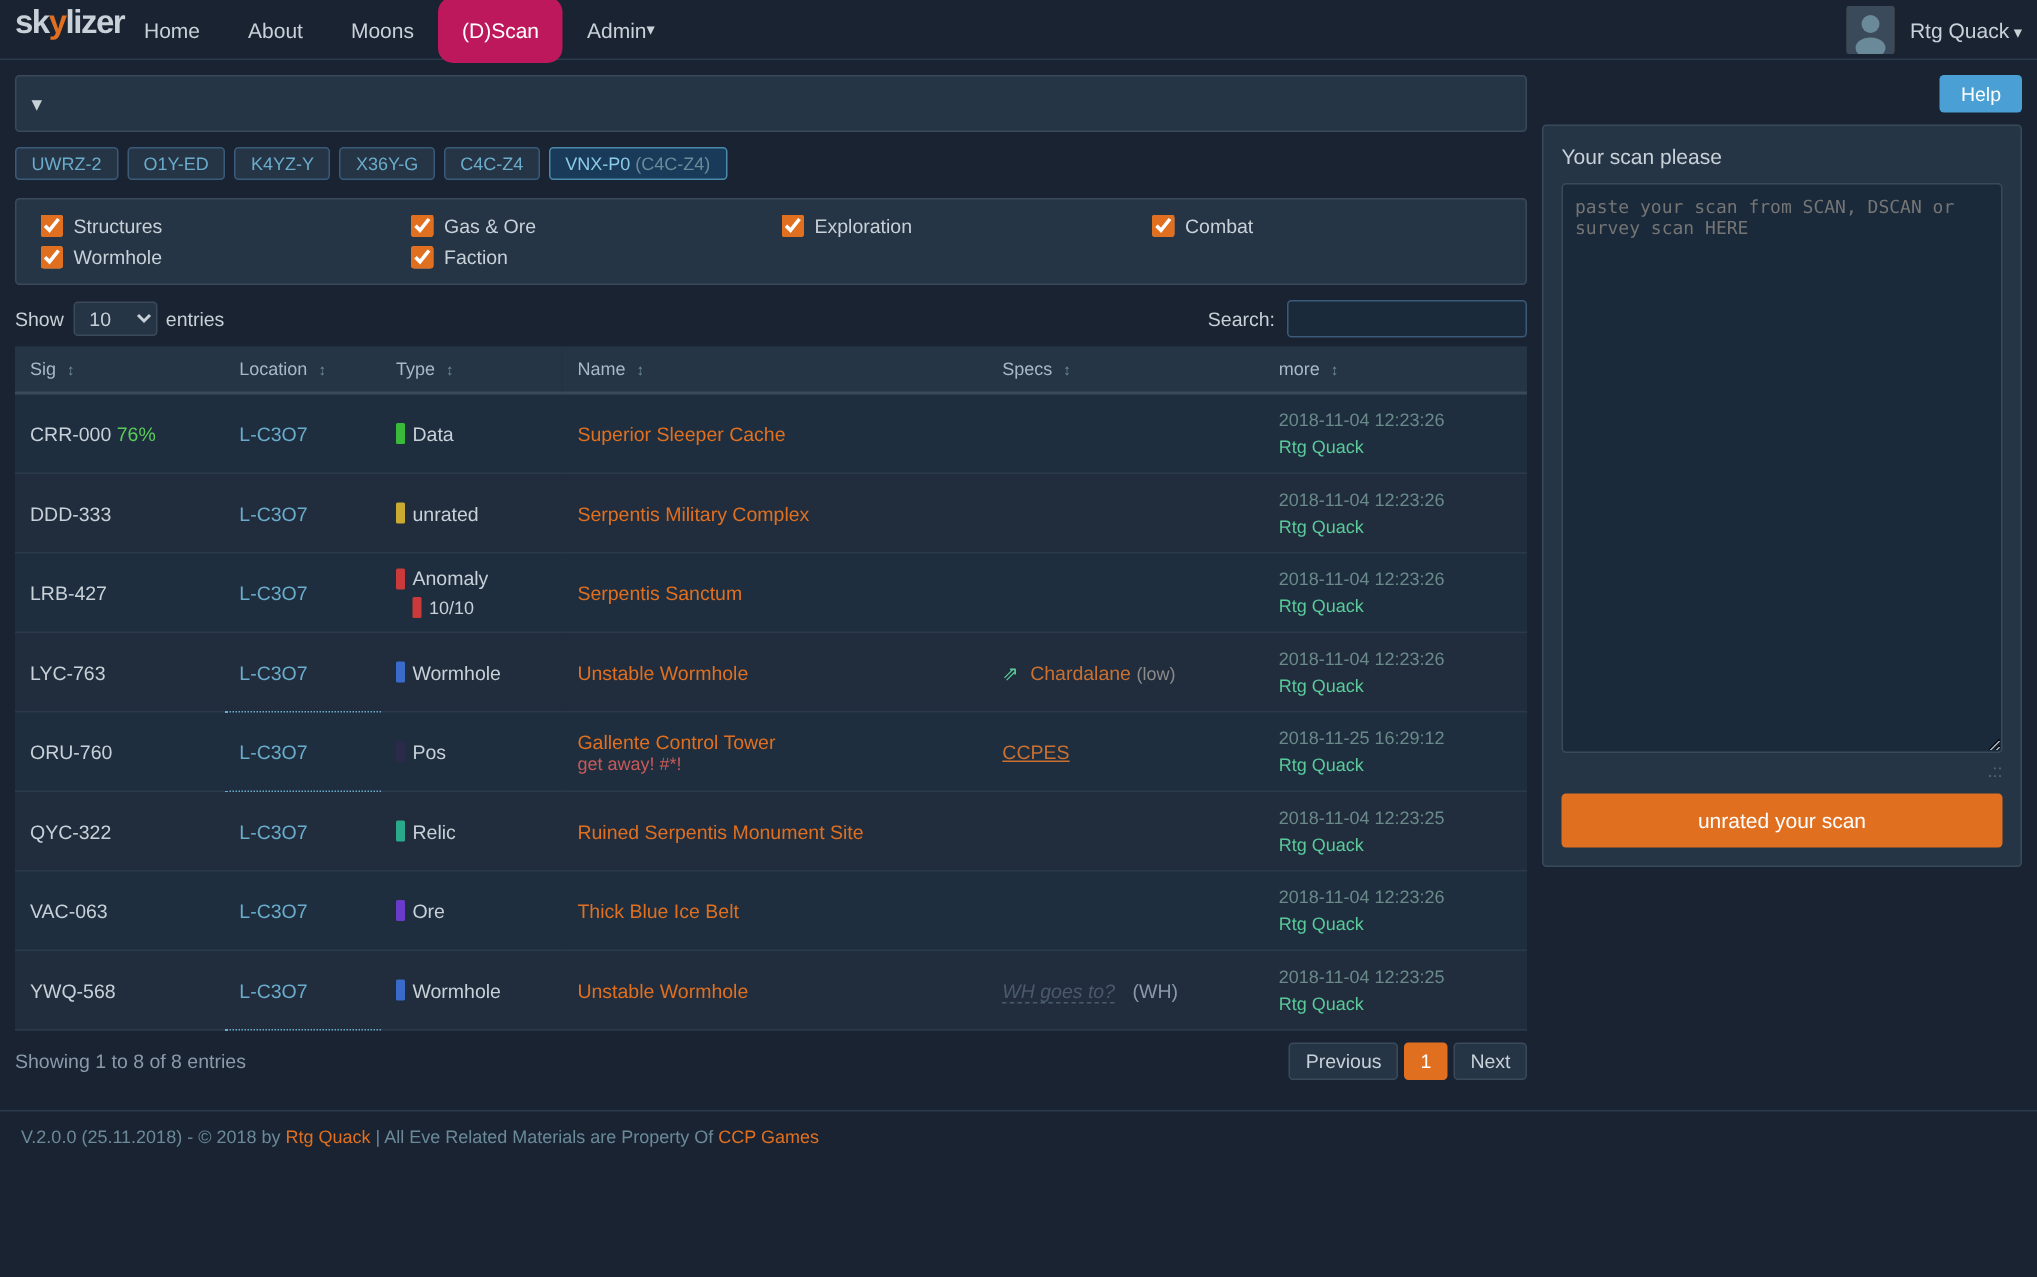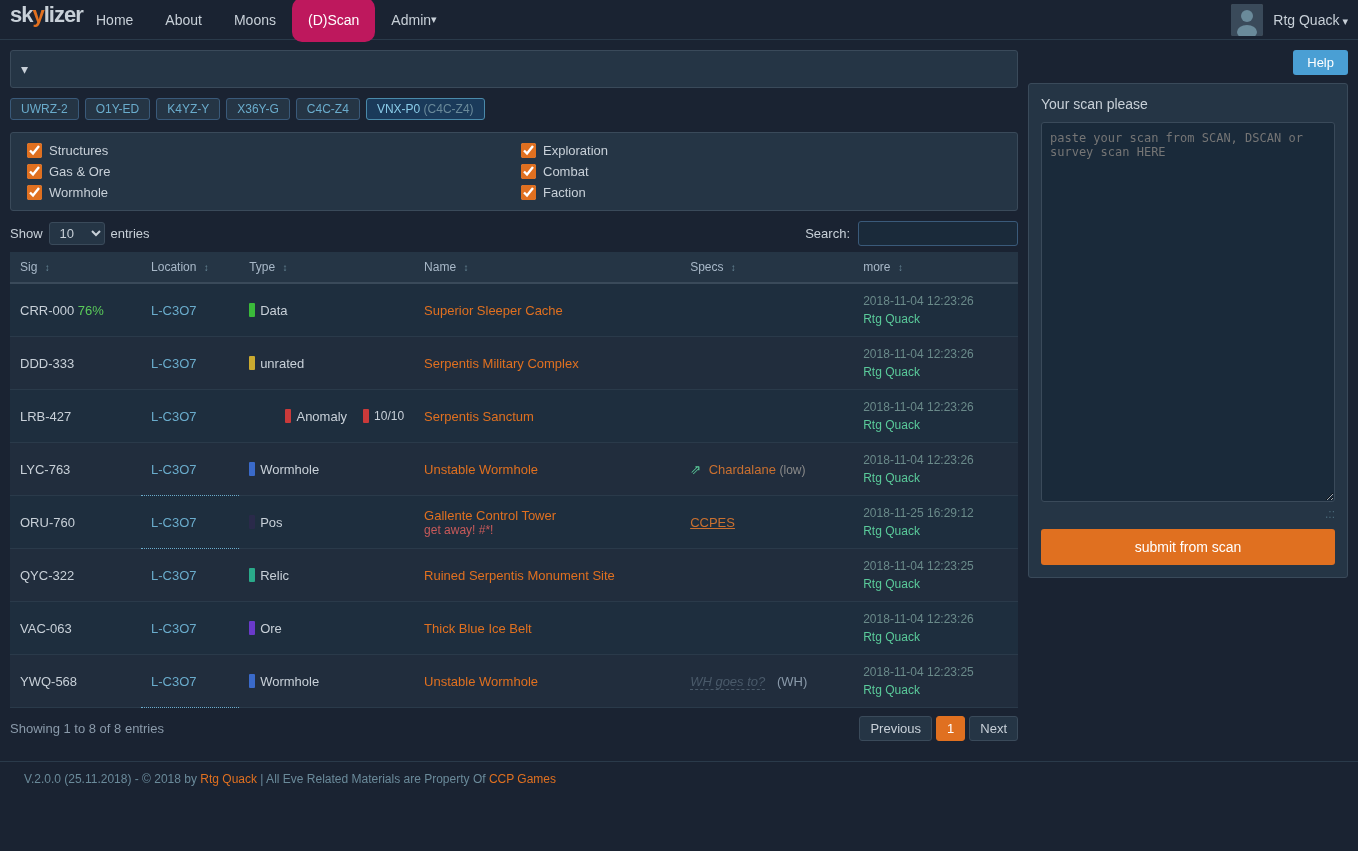--- a/index.html
+++ b/index.html
@@ -39,21 +39,21 @@
     .related-systems { display: flex; flex-wrap: wrap; gap: 6px; margin-bottom: 12px; }
     .sys-badge { background: #253545; border: 1px solid #3a5a7a; color: #6aaccc; padding: 3px 10px; border-radius: 3px; font-size: 12px; cursor: pointer; }
     .sys-badge.highlight { background: #1a3a5a; color: #8acce8; border-color: #4a8aaa; }
 
     
     .show-what-panel { background: #253545; border: 1px solid #3a4a5a; border-radius: 3px; padding: 10px 16px; margin-bottom: 10px; }
     .show-what-header { display: flex; align-items: center; gap: 10px; margin-bottom: 10px; }
     .show-what-title { font-size: 15px; color: #c8d0d8; font-weight: bold; margin-right: 10px; }
     .show-link { color: #6aaccc; font-size: 13px; cursor: pointer; text-decoration: none; }
     .show-divider { color: #6a8a9a; }
-    .checkboxes-grid { display: grid; grid-template-columns: 1fr 1fr; gap: 6px 14px; }
+    .checkboxes-grid { display: grid; grid-template-columns: 1fr 1fr 1fr 1fr; gap: 6px 14px; }
     .checkbox-item { display: flex; align-items: center; gap: 7px; }
     .checkbox-item input[type=checkbox] { accent-color: #e07020; width: 15px; height: 15px; cursor: pointer; }
     .checkbox-label { color: #c8d0d8; font-size: 13px; }
 
     
     .table-controls { display: flex; align-items: center; justify-content: space-between; margin-bottom: 6px; }
     .show-entries { display: flex; align-items: center; gap: 6px; color: #c8d0d8; }
     .entries-select { background: #253545; border: 1px solid #3a4a5a; color: #c8d0d8; padding: 2px 6px; border-radius: 3px; font-size: 13px; cursor: pointer; }
     .search-area { display: flex; align-items: center; gap: 8px; }
     .search-label { color: #c8d0d8; }
@@ -104,21 +104,21 @@
     .page-btn:disabled { color: #4a5a6a; cursor: default; }
 
     
     .scan-panel { background: #253545; border: 1px solid #3a4a5a; border-radius: 3px; padding: 12px; }
     .scan-title { color: #c8d0d8; font-size: 14px; margin-bottom: 10px; }
     .scan-textarea { background: #1a2a3a; border: 1px solid #3a4a5a; color: #6a8a9a; width: 100%; height: 380px; padding: 8px; font-size: 12px; font-family: monospace; resize: vertical; border-radius: 3px; }
     .scan-resize-handle { text-align: right; color: #4a6a7a; font-size: 12px; padding: 2px 0; }
     .submit-scan-btn { background: #e07020; color: #fff; border: none; width: 100%; padding: 10px; font-size: 14px; cursor: pointer; border-radius: 3px; margin-top: 6px; }
 
     
-    .page-footer { padding: 10px 24px; color: #6a8a9a; font-size: 12px; border-top: 1px solid #2a3a4a; margin-top: 10px; }
+    .page-footer { padding: 10px 14px; color: #6a8a9a; font-size: 12px; border-top: 1px solid #2a3a4a; margin-top: 10px; }
     .page-footer a { color: #e07020; text-decoration: none; }
   </style>
 </head>
 <body>
 
 <nav class="navbar">
   <div class="navbar-brand">
     <div class="brand-logo">
       <span class="brand-logo-text">
         sk<span style="color:#e07020">y</span>lizer
@@ -162,25 +162,25 @@
     </div>
 
     <div class="show-what-panel">
       <div class="checkboxes-grid">
         <div class="checkbox-item">
           <input type="checkbox" checked="" style="">
           <label class="checkbox-label">Structures</label>
         </div>
         <div class="checkbox-item">
           <input type="checkbox" checked="" style="">
+          <label class="checkbox-label">Gas &amp; Ore</label>
+        </div>
+        <div class="checkbox-item">
+          <input type="checkbox" checked="" style="">
           <label class="checkbox-label">Exploration</label>
-        </div>
-        <div class="checkbox-item">
-          <input type="checkbox" checked="" style="">
-          <label class="checkbox-label">Gas &amp; Ore</label>
         </div>
         <div class="checkbox-item">
           <input type="checkbox" checked="" style="">
           <label class="checkbox-label">Combat</label>
         </div>
         <div class="checkbox-item">
           <input type="checkbox" checked="" style="">
           <label class="checkbox-label">Wormhole</label>
         </div>
         <div class="checkbox-item">
@@ -251,21 +251,21 @@
           <td class="specs-cell"></td>
           <td class="more-cell">2018-11-04 12:23:26<br><span class="more-user">Rtg Quack</span></td>
         </tr>
 
         <tr>
           <td class="sig-cell">
             <span class="sig-id">LRB-427</span>
           </td>
           <td class="location-cell">L-C3O7</td>
           <td>
-            <div class="type-cell" style="flex-direction:row; align-items:flex-start;justify-content:flex-end;">
+            <div class="type-cell" style="flex-direction:column; align-items:flex-start;justify-content:flex-end;">
               <div style="display:flex;align-items:center;gap:5px;">
                   <span class="type-dot dot-red"></span>
                   <span>Anomaly</span>
                 </div>
               <div style="display:flex;align-items:center;gap:5px;padding-left:11px;">
                   <span class="type-dot dot-red"></span>
                   <span style="color:#c8d0d8;font-size:12px;">10/10</span>
                 </div>
             </div>
           </td>
@@ -380,21 +380,21 @@
   </div>
 
   <div class="right-panel">
     <div class="help-btn-container">
       <button class="help-btn">Help</button>
     </div>
     <div class="scan-panel">
       <div class="scan-title">Your scan please</div>
       <textarea class="scan-textarea" placeholder="paste your scan from SCAN, DSCAN or survey scan HERE" style=""></textarea>
       <div class="scan-resize-handle">.::</div>
-      <button class="submit-scan-btn">submit from scan</button>
+      <button class="submit-scan-btn">unrated your scan</button>
     </div>
   </div>
 
 </div>
 
 <div class="page-footer">
   <span>V.2.0.0 (25.11.2018) - © 2018 by </span><a href="#">Rtg Quack</a><span> | All Eve Related Materials are Property Of </span><a href="#">CCP Games</a>
 </div>
 
 </body></html>

